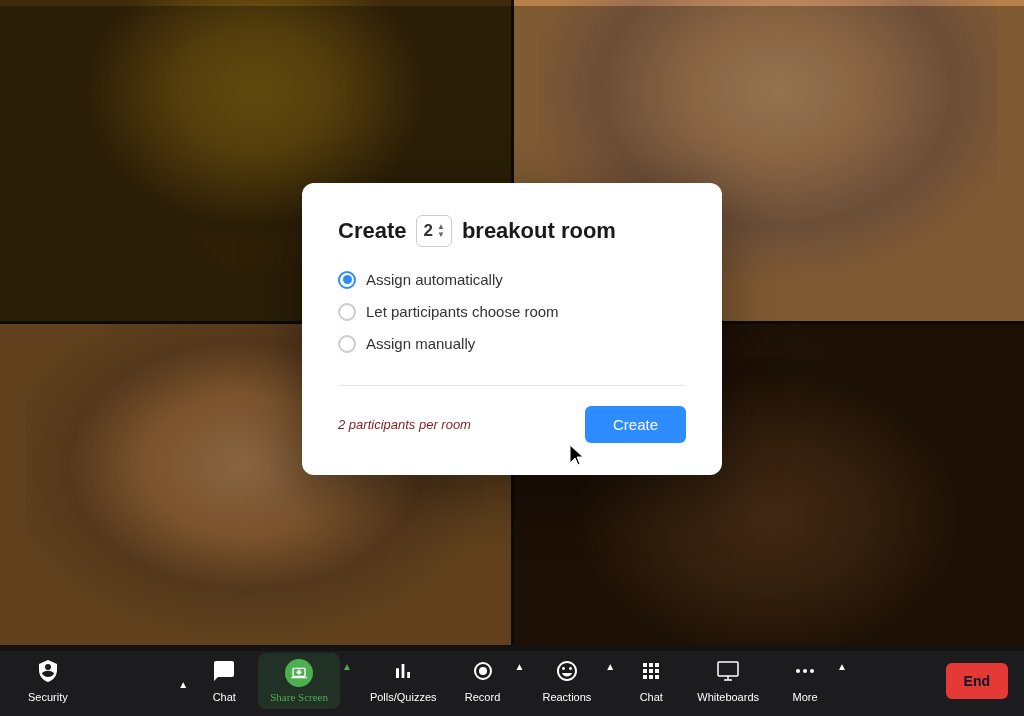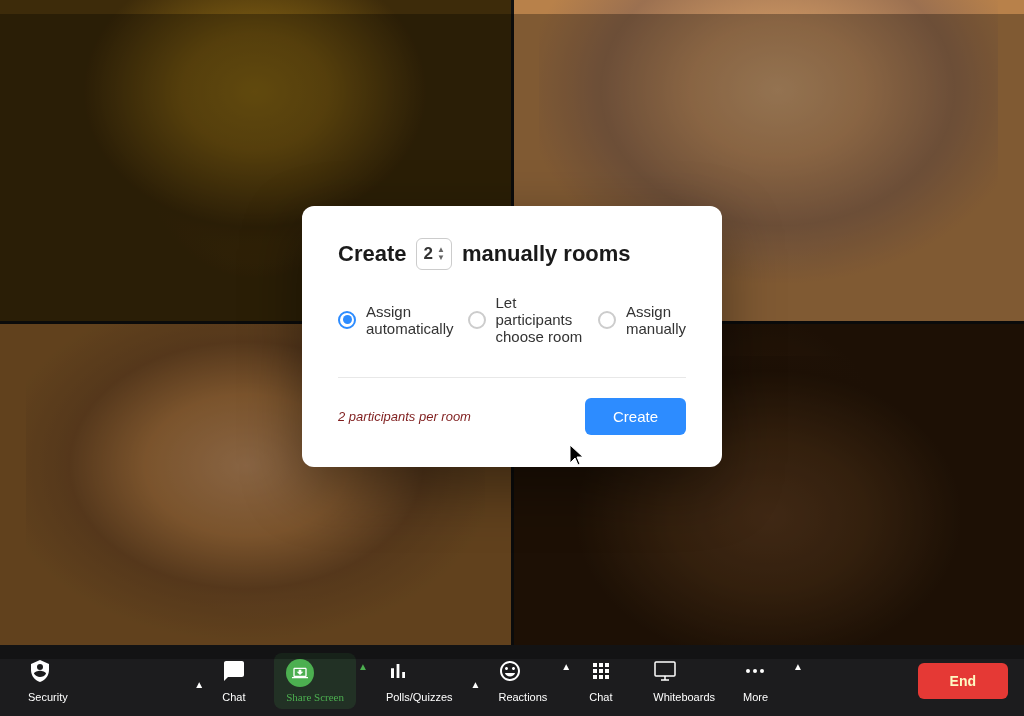--- a/index.html
+++ b/index.html
@@ -112,21 +112,21 @@
       left: 5%;
       width: 90%;
       height: 100%;
       background: 
         radial-gradient(ellipse 60% 65% at 50% 50%, #5C3A1E 0%, #4a2e14 35%, #2a1808 70%, transparent 100%);
     }
 
     
     .modal-overlay {
       position: absolute;
-      top: 14px;
+      top: 6px;
       left: 0;
       width: 100%;
       height: 645px;
       background: rgba(0,0,0,0.3);
       display: flex;
       align-items: center;
       justify-content: center;
       z-index: 10;
     }
 
@@ -177,21 +177,21 @@
 
     .spinner-arrow {
       font-size: 8px;
       color: #666;
       line-height: 1;
       cursor: pointer;
     }
 
     .radio-group {
       display: flex;
-      flex-direction: row;
+      flex-direction: column;
       gap: 14px;
       margin-bottom: 32px;
     }
 
     .radio-item {
       display: flex;
       align-items: center;
       gap: 10px;
       font-size: 15px;
       color: #333;
@@ -277,21 +277,21 @@
 
     .toolbar-right {
       display: flex;
       align-items: center;
       gap: 8px;
     }
 
     .tool-btn {
       display: flex;
       flex-direction: column;
-      align-items: flex-start;
+      align-items: center;
       justify-content: center;
       padding: 6px 12px;
       border-radius: 8px;
       cursor: pointer;
       min-width: 60px;
       gap: 4px;
       background: transparent;
       border: none;
     }
 
@@ -325,24 +325,24 @@
       color: white;
       font-size: 10px;
       padding: 0 2px;
       cursor: pointer;
       align-self: flex-start;
       margin-top: 8px;
     }
 
     .end-btn {
       background: #e53935;
-      color: #fef9c3;
+      color: #0f172a;
       border: none;
       border-radius: 6px;
-      padding: 10px 32px;
+      padding: 10px 18px;
       font-size: 14px;
       font-weight: 600;
       cursor: pointer;
       white-space: nowrap;
     }
 
     
     .icon-svg {
       width: 24px;
       height: 24px;
@@ -362,21 +362,21 @@
   <div class="modal">
     <div class="modal-title">
       <span>Create</span>
       <div class="room-count-input">
         <span>2</span>
         <div class="spinner-arrows">
           <div class="spinner-arrow">▲</div>
           <div class="spinner-arrow">▼</div>
         </div>
       </div>
-      <span>manually rooms</span>
+      <span>breakout room</span>
     </div>
 
     <div class="radio-group">
       <div class="radio-item">
         <div class="radio-circle selected">
           <div></div>
         </div>
         <span>Assign automatically</span>
       </div>
       <div class="radio-item">
@@ -439,20 +439,29 @@
     <button class="tool-btn">
       <span class="icon">
         <svg class="icon-svg" viewBox="0 0 24 24" fill="white">
           <path d="M5 9.2h3V19H5zM10.6 5h2.8v14h-2.8zm5.6 8H19v6h-2.8z"></path>
         </svg>
       </span>
       <span class="label">Polls/Quizzes</span>
     </button>
 
     <div class="tool-btn-with-arrow">
+      <button class="tool-btn">
+        <span class="icon">
+          <svg class="icon-svg" viewBox="0 0 24 24" fill="white">
+            <circle cx="12" cy="12" r="8" fill="none" stroke="white" stroke-width="2"></circle>
+            <circle cx="12" cy="12" r="4" fill="white"></circle>
+          </svg>
+        </span>
+        <span class="label">Record</span>
+      </button>
       <span class="arrow-up">▲</span>
     </div>
 
     <div class="tool-btn-with-arrow">
       <button class="tool-btn">
         <span class="icon">
           <svg class="icon-svg" viewBox="0 0 24 24" fill="white">
             <path d="M11.99 2C6.47 2 2 6.48 2 12s4.47 10 9.99 10C17.52 22 22 17.52 22 12S17.52 2 11.99 2zM12 20c-4.42 0-8-3.58-8-8s3.58-8 8-8 8 3.58 8 8-3.58 8-8 8zm3.5-9c.83 0 1.5-.67 1.5-1.5S16.33 8 15.5 8 14 8.67 14 9.5s.67 1.5 1.5 1.5zm-7 0c.83 0 1.5-.67 1.5-1.5S9.33 8 8.5 8 7 8.67 7 9.5 7.67 11 8.5 11zm3.5 6.5c2.33 0 4.31-1.46 5.11-3.5H6.89c.8 2.04 2.78 3.5 5.11 3.5z"></path>
           </svg>
         </span>

